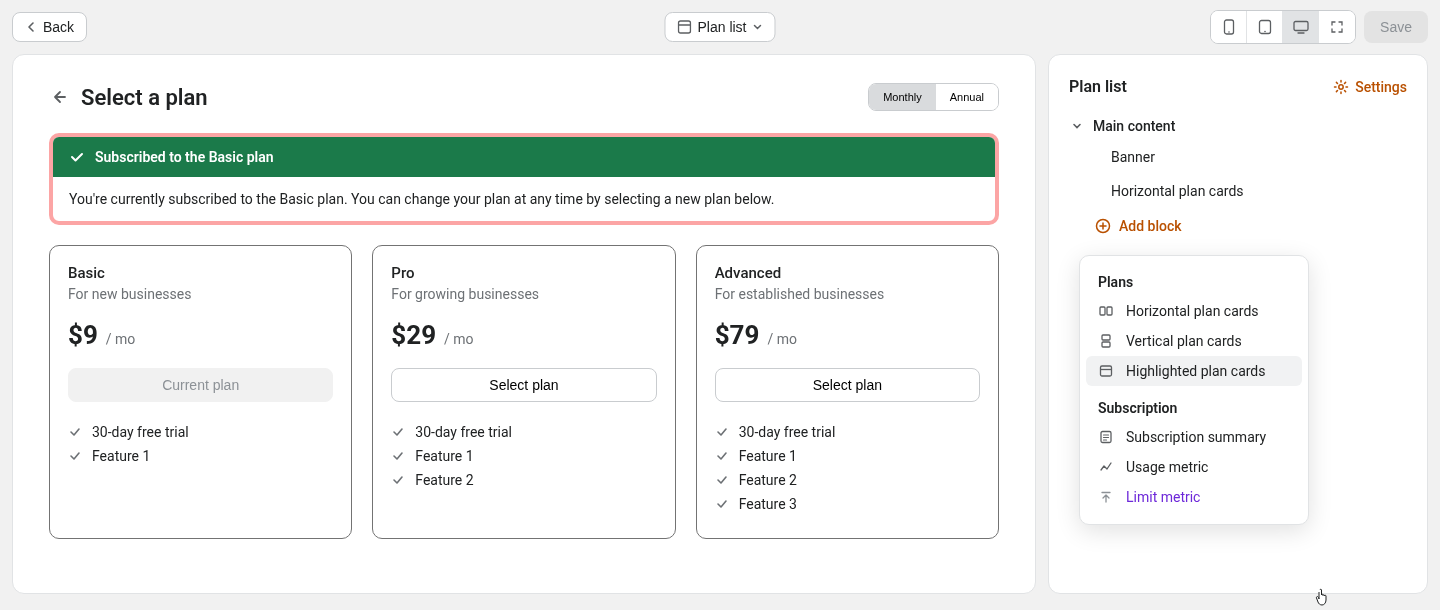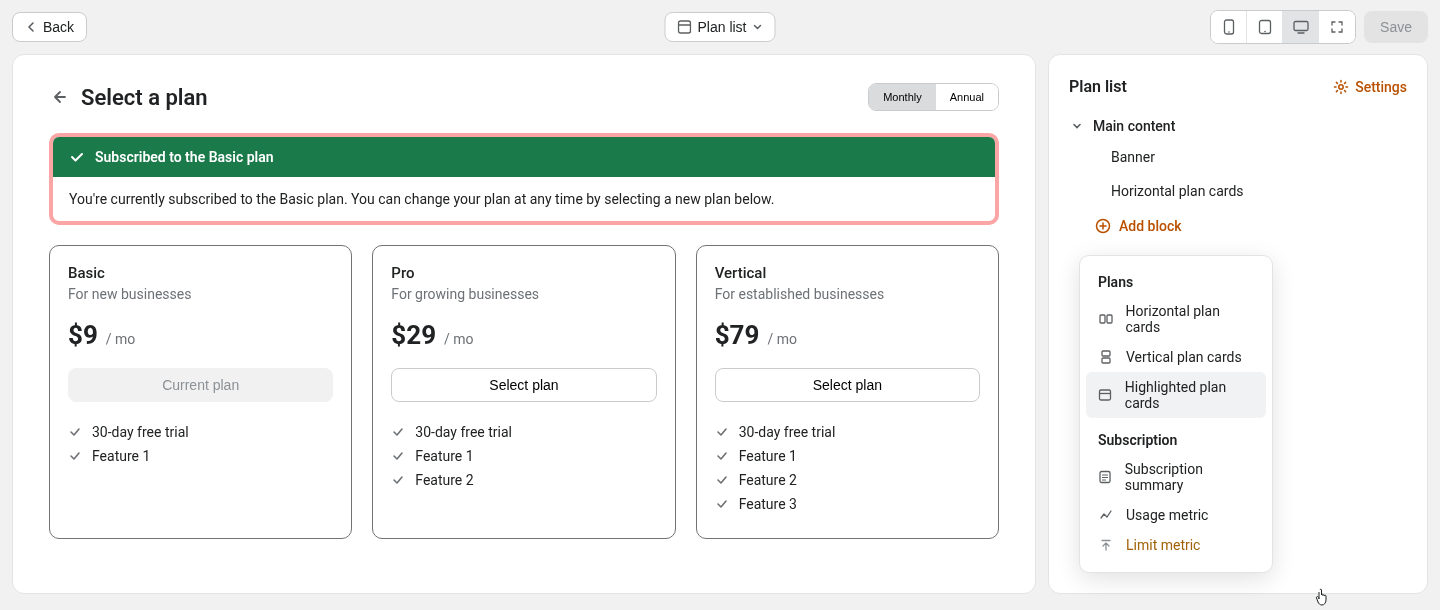--- a/index.html
+++ b/index.html
@@ -225,21 +225,21 @@
   gap: 8px;
   color: #b95000;
   font-weight: 500;
   padding: 10px 0 0 24px;
   cursor: pointer;
 }
 .popover {
   position: absolute;
   top: 200px;
   left: 30px;
-  width: 194px;
+  width: 230px;
   background: #fff;
   border: 1px solid #e1e3e5;
   border-radius: 10px;
   box-shadow: 0 6px 24px rgba(0,0,0,0.12);
   padding: 12px 6px;
   z-index: 10;
 }
 .popover-section-label {
   font-size: 14px;
   font-weight: 600;
@@ -248,21 +248,21 @@
 .popover-item {
   display: flex;
   align-items: center;
   gap: 12px;
   padding: 7px 12px;
   font-size: 14px;
   border-radius: 6px;
   cursor: pointer;
 }
 .popover-item.hover { background: #f1f2f3; }
-.popover-item.disabled { color: #a16207; cursor: default; }
+.popover-item.disabled { color: #6d28d9; cursor: default; }
 .popover-item .ico { width: 16px; height: 16px; color: #5c5f62; display:flex; align-items:center; justify-content:center;}
 .cursor-hand {
   position: absolute;
   top: 332px;
   left: 235px;
   font-size: 16px;
 }
 svg { display: block; }
 </style>
 </head>
@@ -391,21 +391,21 @@
             </li>
             <li>
               <span class="chk">
                 <svg width="14" height="14" viewBox="0 0 14 14">
                   <path d="M3 7 L6 10 L11 4" stroke="#6d7175" stroke-width="1.6" fill="none" stroke-linecap="round" stroke-linejoin="round"></path>
                 </svg>
               </span>
               <span>Feature 2</span>
             </li>
           </ul></div>
-        <div class="plan-card"><div class="plan-name">Vertical</div><div class="plan-desc">For established businesses</div><div class="plan-price-row">
+        <div class="plan-card"><div class="plan-name">Advanced</div><div class="plan-desc">For established businesses</div><div class="plan-price-row">
             <span class="plan-price">$79</span>
             <span class="plan-period">/ mo</span>
           </div><button class="plan-btn">Select plan</button><ul class="feature-list">
             <li>
               <span class="chk">
                 <svg width="14" height="14" viewBox="0 0 14 14">
                   <path d="M3 7 L6 10 L11 4" stroke="#6d7175" stroke-width="1.6" fill="none" stroke-linecap="round" stroke-linejoin="round"></path>
                 </svg>
               </span>
               <span>30-day free trial</span>

